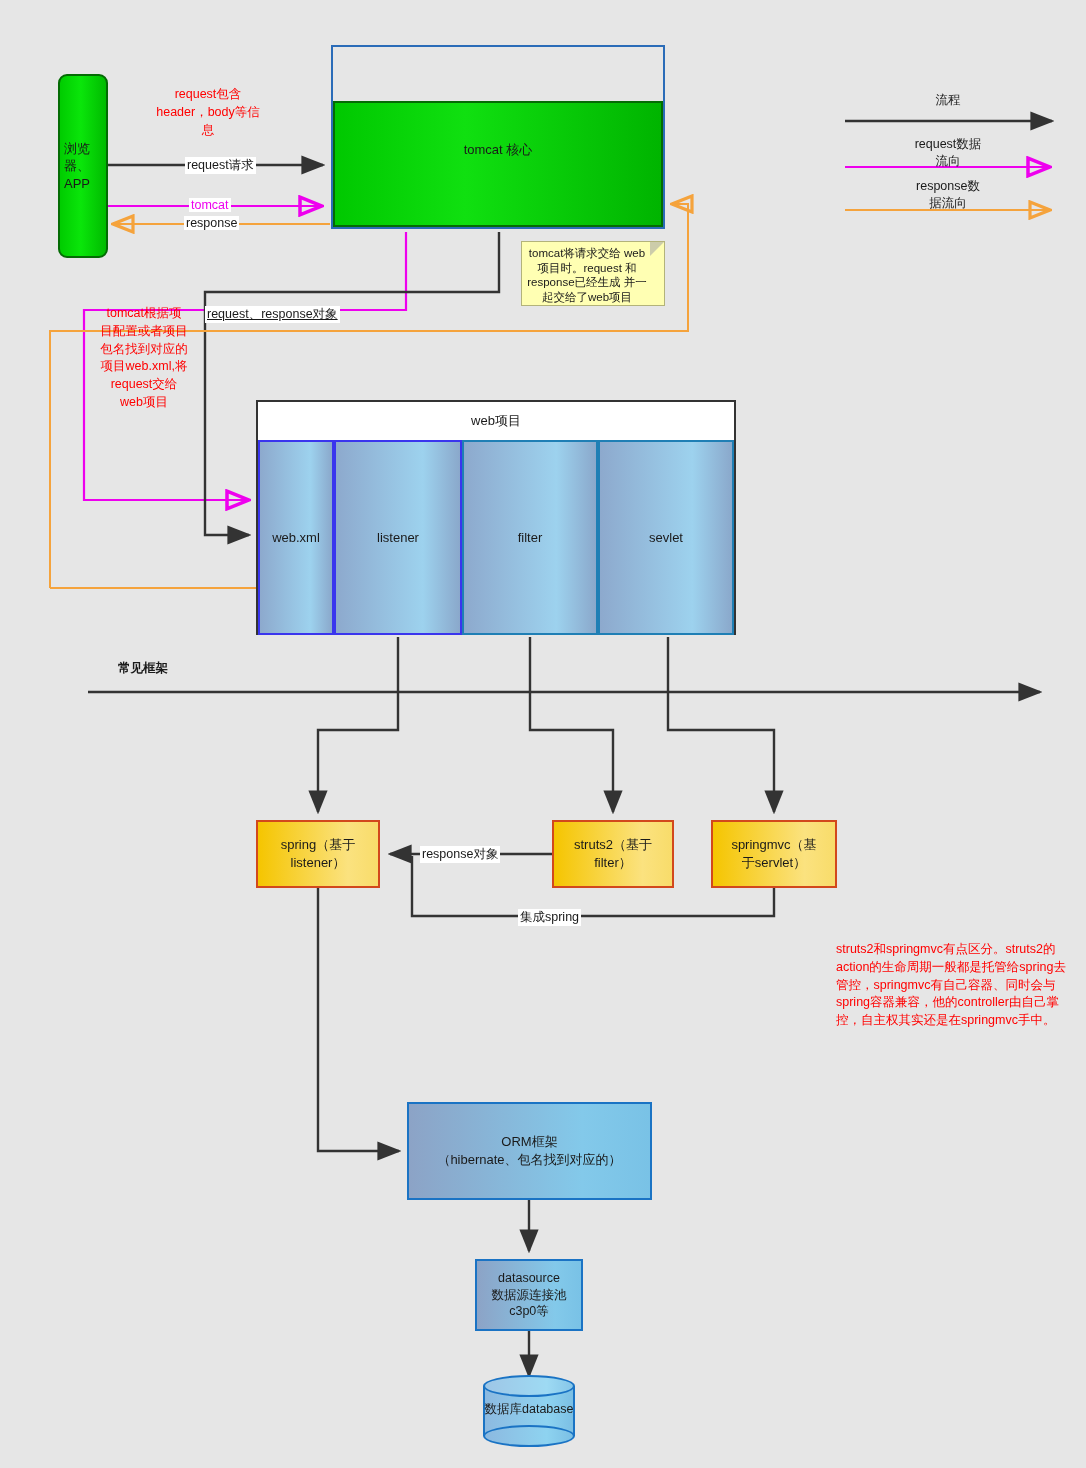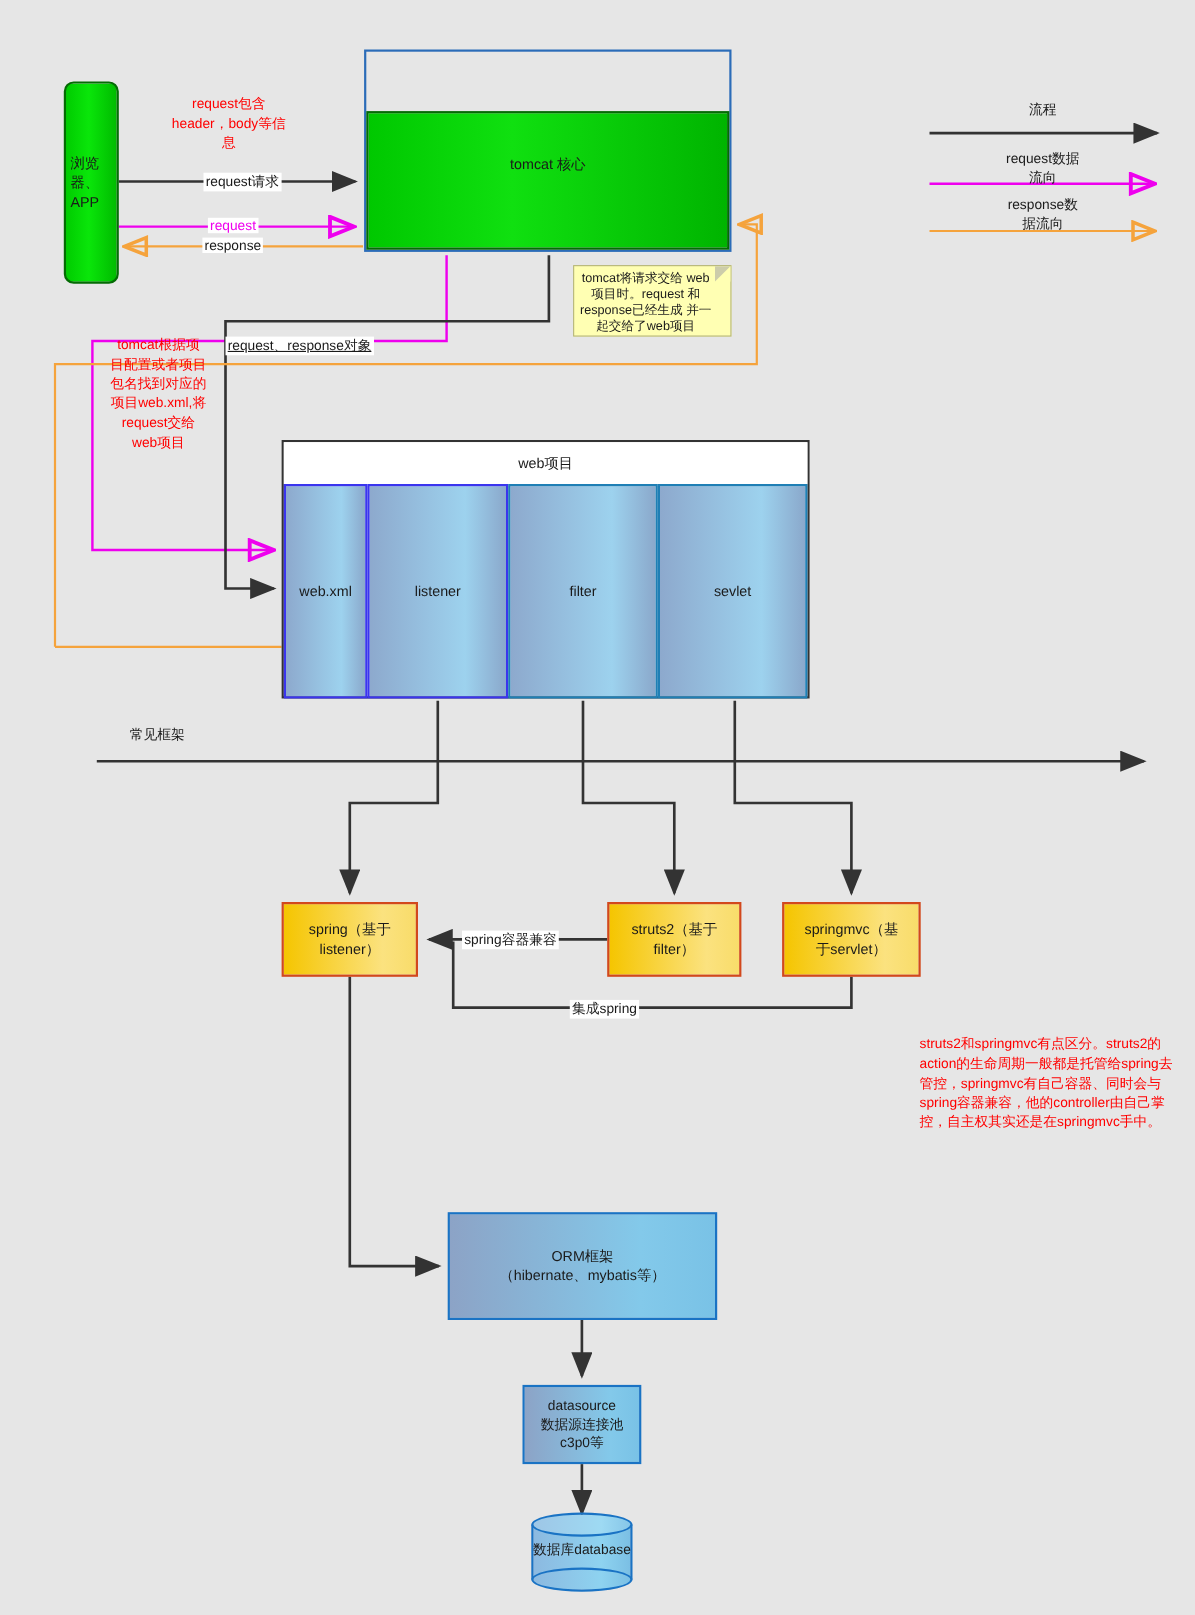--- a/index.html
+++ b/index.html
@@ -324,44 +324,44 @@
   <div class="box fw-box" id="springmvc-box">
     <span>
       <span>springmvc（基</span><br>
       <span>于servlet）</span>
     </span>
   </div>
 
   <div class="box" id="orm-box">
     <span>
       <span>ORM框架</span><br>
-      <span>（hibernate、mybatis等）</span>
+      <span>（hibernate、包名找到对应的）</span>
     </span>
   </div>
   <div class="box" id="datasource-box">
     <span>
       <span>datasource</span><br>
       <span>数据源连接池</span><br>
       <span>c3p0等</span>
     </span>
   </div>
   <div id="database-cylinder">
     <div class="cyl-body"></div>
     <div class="cyl-bot"></div>
     <div class="cyl-top"></div>
     <div class="cyl-label">数据库database</div>
   </div>
 
   <div class="edge-label" style="left:185px; top:157px;">request请求</div>
-  <div class="edge-label magenta" style="left:189px; top:198px;">request</div>
+  <div class="edge-label magenta" style="left:189px; top:198px;">tomcat</div>
   <div class="edge-label" style="left:184px; top:216px;">response</div>
   <div class="edge-label" style="left:205px; top:306px;text-decoration:underline;">request、response对象</div>
-  <div class="edge-label" style="left:420px; top:846px;">spring容器兼容</div>
+  <div class="edge-label" style="left:420px; top:846px;">response对象</div>
   <div class="edge-label" style="left:518px; top:909px;">集成spring</div>
-  <div class="plain-label" style="left:118px; top:660px;">常见框架</div>
+  <div class="plain-label" style="left:118px; top:660px;font-weight:bold;">常见框架</div>
 
   <div class="note-red" style="left:138px; top:86px; width:140px;">
     <span>request包含</span><br>
     <span>header，body等信</span><br>
     <span>息</span>
   </div>
 
   <div class="note-red" style="left:88px; top:305px; width:112px;">
     <span>tomcat根据项</span><br>
     <span>目配置或者项目</span><br>

